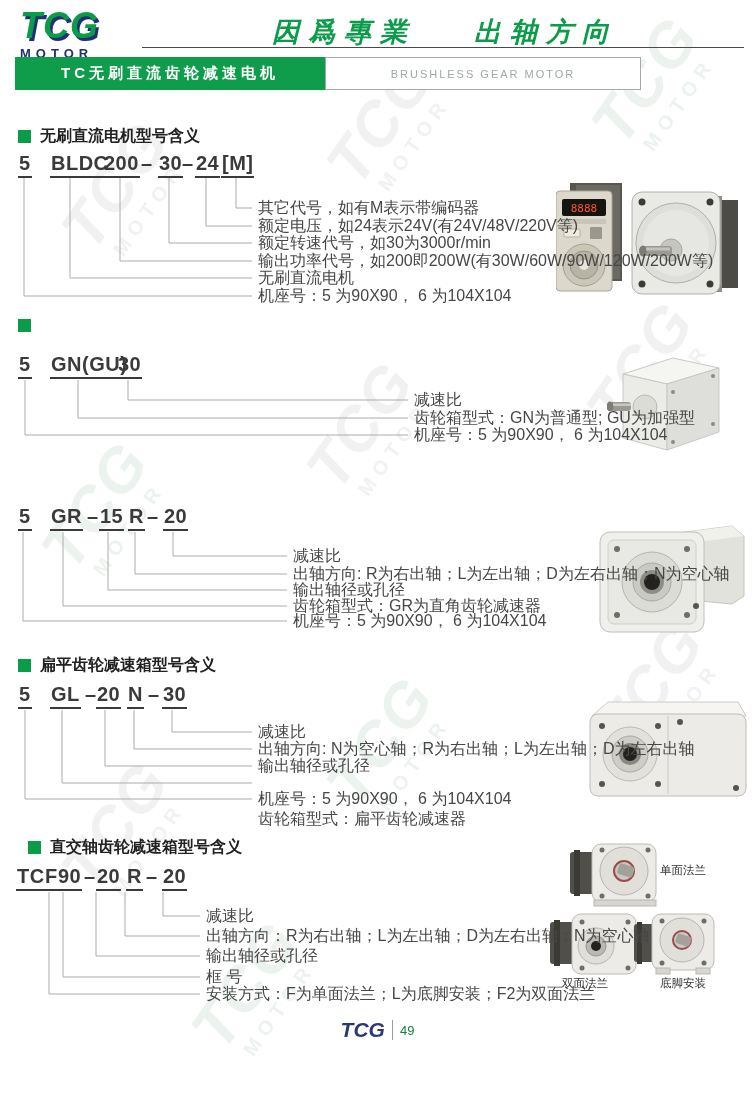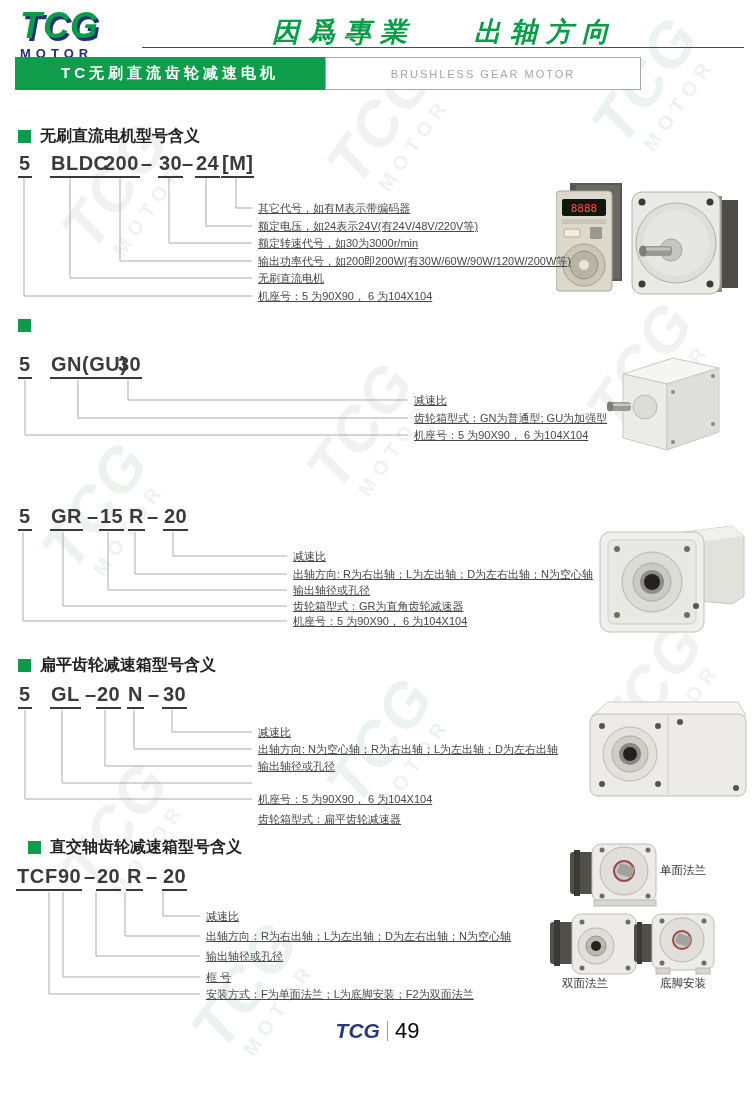--- a/index.html
+++ b/index.html
@@ -20,37 +20,37 @@
   .banner-en{position:absolute;left:325px;top:57px;width:314px;height:31px;border:1px solid #a3a8a8;
              background:#fff;display:flex;align-items:center;justify-content:center;color:#9fa8a8;
              font-size:11px;letter-spacing:2px;z-index:3;}
   
   .stitle{position:absolute;display:flex;align-items:center;gap:9px;font-size:16px;
           font-weight:bold;color:#222;z-index:3;}
   .sq{width:13px;height:13px;background:#0a9c48;flex:none;}
   .seg{position:absolute;font-size:20px;font-weight:bold;color:#3a3a3a;letter-spacing:0.5px;
        line-height:1;z-index:3;}
   .seg.u{border-bottom:2.5px solid #3a3a3a;padding:0 1px 3px;}
-  .desc{position:absolute;font-size:11px;color:#474747;white-space:nowrap;line-height:16px;z-index:3;text-decoration:underline;}
+  .desc{position:absolute;font-size:16px;color:#474747;white-space:nowrap;line-height:16px;z-index:3;}
   .ilabel{position:absolute;font-size:11.5px;color:#333;white-space:nowrap;z-index:3;}
   .connectors{position:absolute;left:0;top:0;z-index:1;}
   .connectors polyline{fill:none;stroke:#ababab;stroke-width:1;}
   .pimg{position:absolute;z-index:2;}
   
   .wm{position:absolute;z-index:0;transform:rotate(-55deg);text-align:center;pointer-events:none;}
   .wm .l1{font-size:62px;font-weight:900;font-style:italic;letter-spacing:2px;line-height:1;}
   .wm .l2{font-size:20px;font-weight:800;letter-spacing:7px;line-height:1;}
   .wm.gray{color:rgba(190,193,192,0.22);}
   .wm.green{color:rgba(160,195,172,0.20);}
   
   .footer{position:absolute;left:0;top:1018px;width:755px;display:flex;justify-content:center;
           align-items:center;gap:7px;z-index:3;}
   .footer .fb{font-size:21px;font-weight:900;font-style:italic;color:#2b3878;}
   .footer .fd{width:1px;height:20px;background:#9a9a9a;}
-  .footer .fp{font-size:22px;color:#000000;}
+  .footer .fp{font-size:13px;color:#15803d;}
 </style>
 </head>
 <body>
 
 <div id="page">
 
   <div class="wm gray" style="left:55px;top:150px">
       <div class="l1">TCG</div>
       <div class="l2">MOTOR</div>
     </div>

